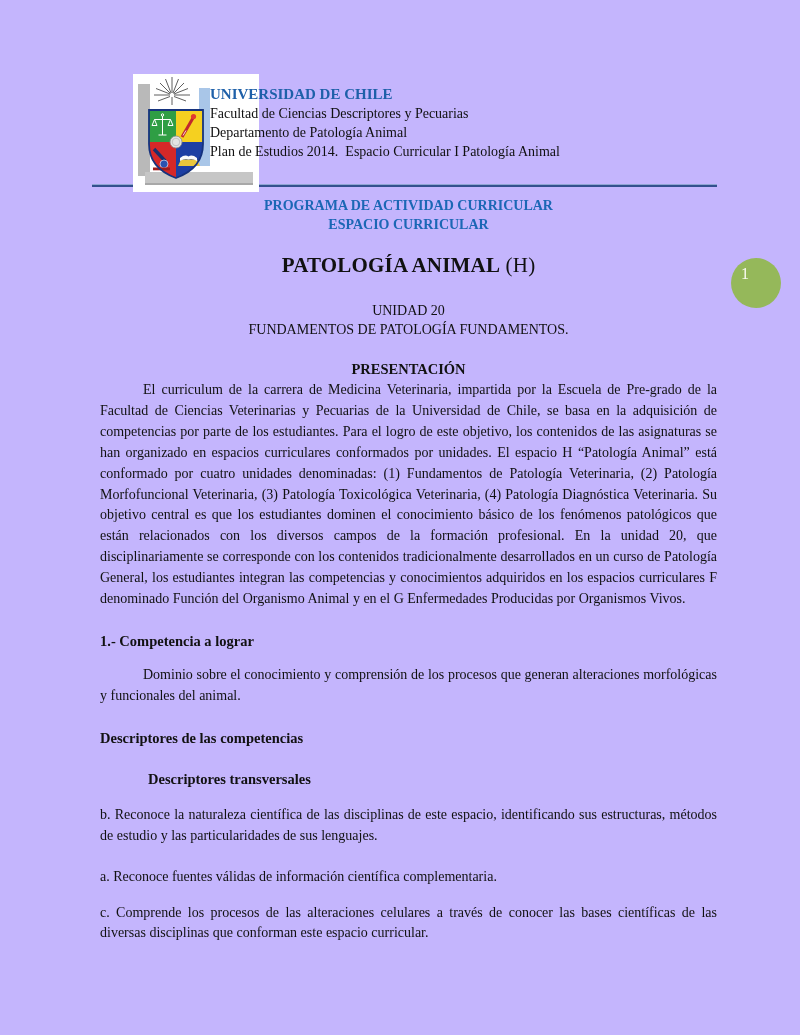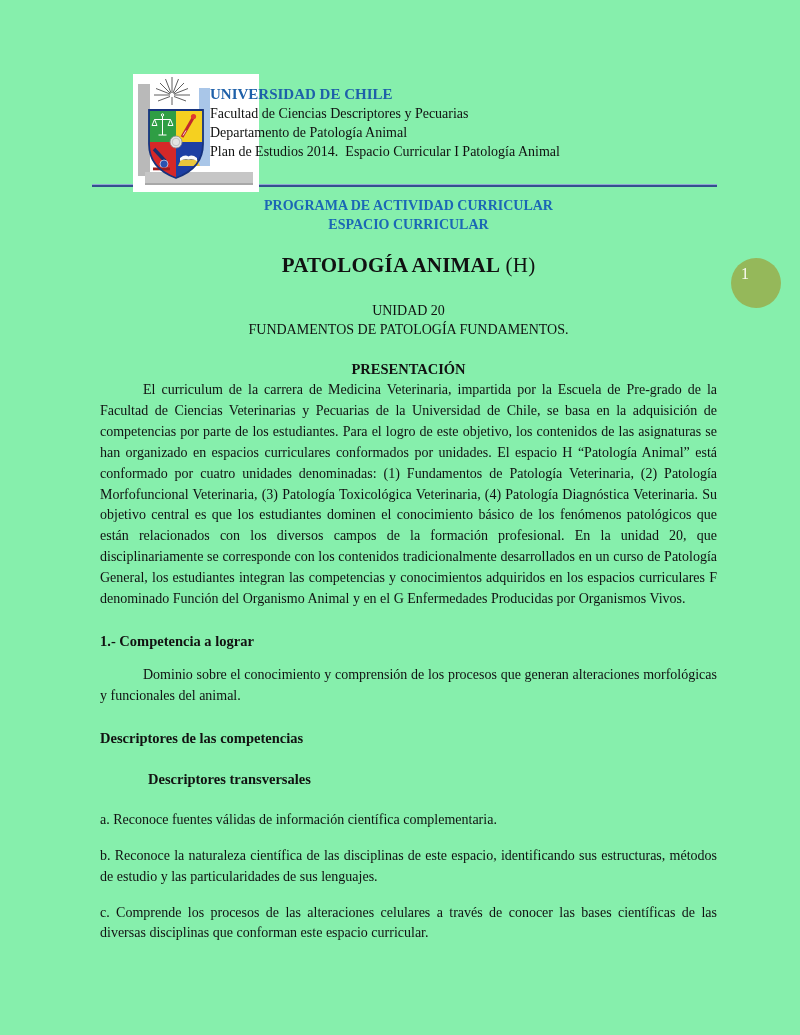--- a/index.html
+++ b/index.html
@@ -1,17 +1,17 @@
 <!DOCTYPE html>
 <html><head>
 <meta charset="utf-8">
 <style>
   html,body{margin:0;padding:0;background:#ffffff;}
   .page{
-    position:relative;width:800px;height:1035px;background:#86efac;
+    position:relative;width:800px;height:1035px;background:#c4b5fd;
     font-family:"Liberation Serif", serif;color:#111;overflow:hidden;
   }
   
   .logo{position:absolute;left:133px;top:74px;width:126px;height:118px;background:#fff;z-index:2;}
   .header-text{position:absolute;left:210px;top:85px;width:510px;line-height:19px;font-size:14px;z-index:3;}
   .header-text .uni{color:#1e60a9;font-weight:bold;font-size:15px;}
   .header-text .plain{color:#101010;}
   .header-text .pre{white-space:pre-wrap;}
   .rule{position:absolute;left:92px;top:184px;width:625px;height:2px;background:#33508e;border-top:1px solid #8fa5d2;z-index:1;}
   
@@ -131,18 +131,18 @@
 
     <div class="sec-head">PRESENTACIÓN</div>
     <div class="para firstline">El curriculum de la carrera de Medicina Veterinaria, impartida por la Escuela de Pre-grado de la Facultad de Ciencias Veterinarias y Pecuarias de la Universidad de Chile, se basa en la adquisición de competencias por parte de los estudiantes. Para el logro de este objetivo, los contenidos de las asignaturas se han organizado en espacios curriculares conformados por unidades. El espacio H “Patología Animal” está conformado por cuatro unidades denominadas: (1) Fundamentos de Patología Veterinaria, (2) Patología Morfofuncional Veterinaria, (3) Patología Toxicológica Veterinaria, (4) Patología Diagnóstica Veterinaria. Su objetivo central es que los estudiantes dominen el conocimiento básico de los fenómenos patológicos que están relacionados con los diversos campos de la formación profesional. En la unidad 20, que disciplinariamente se corresponde con los contenidos tradicionalmente desarrollados en un curso de Patología General, los estudiantes integran las competencias y conocimientos adquiridos en los espacios curriculares F denominado Función del Organismo Animal y en el G Enfermedades Producidas por Organismos Vivos.</div>
 
     <div class="left-head">1.- Competencia a lograr</div>
     <div class="para firstline dominio">Dominio sobre el conocimiento y comprensión de los procesos que generan alteraciones morfológicas y funcionales del animal.</div>
 
     <div class="left-head">Descriptores de las competencias</div>
     <div class="left-head transversales">Descriptores transversales</div>
 
+    <div class="para item">b. Reconoce la naturaleza científica de las disciplinas de este espacio, identificando sus estructuras, métodos de estudio y las particularidades de sus lenguajes.</div>
     <div class="para item first">a. Reconoce fuentes válidas de información científica complementaria.</div>
-    <div class="para item">b. Reconoce la naturaleza científica de las disciplinas de este espacio, identificando sus estructuras, métodos de estudio y las particularidades de sus lenguajes.</div>
     <div class="para item">c. Comprende los procesos de las alteraciones celulares a través de conocer las bases científicas de las diversas disciplinas que conforman este espacio curricular.</div>
 
   </div>
 </div>
 
 </body></html>

